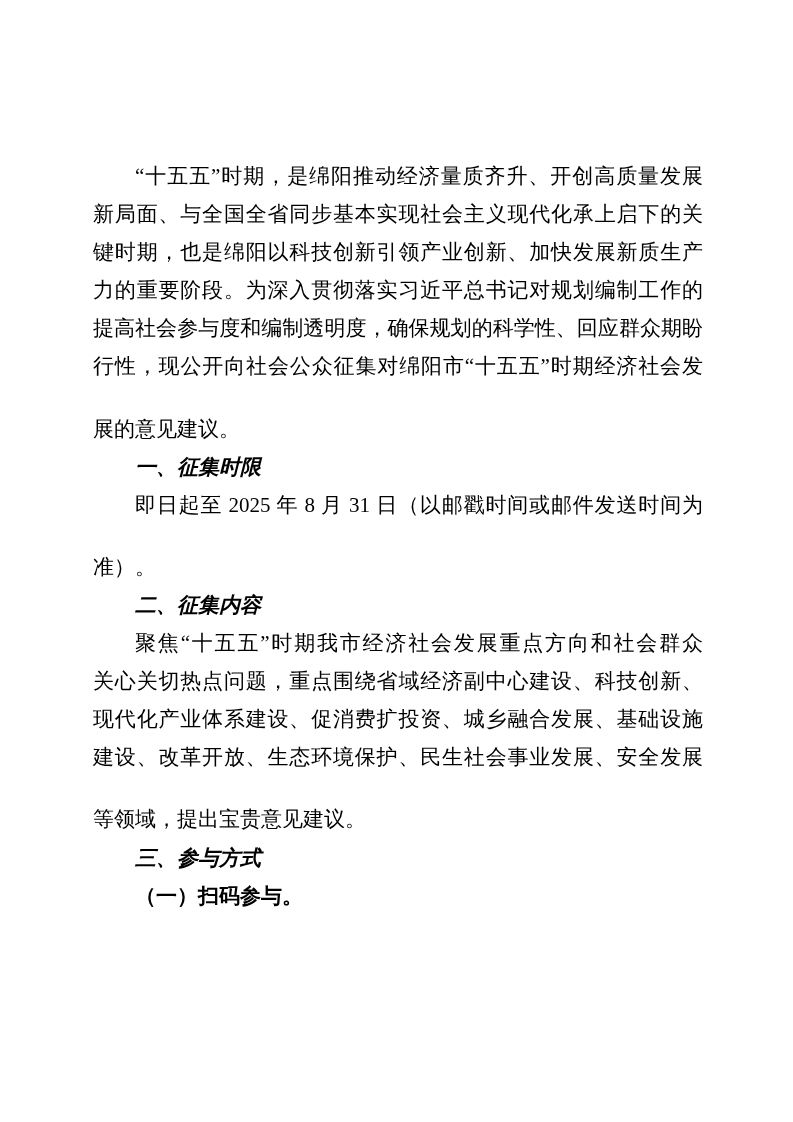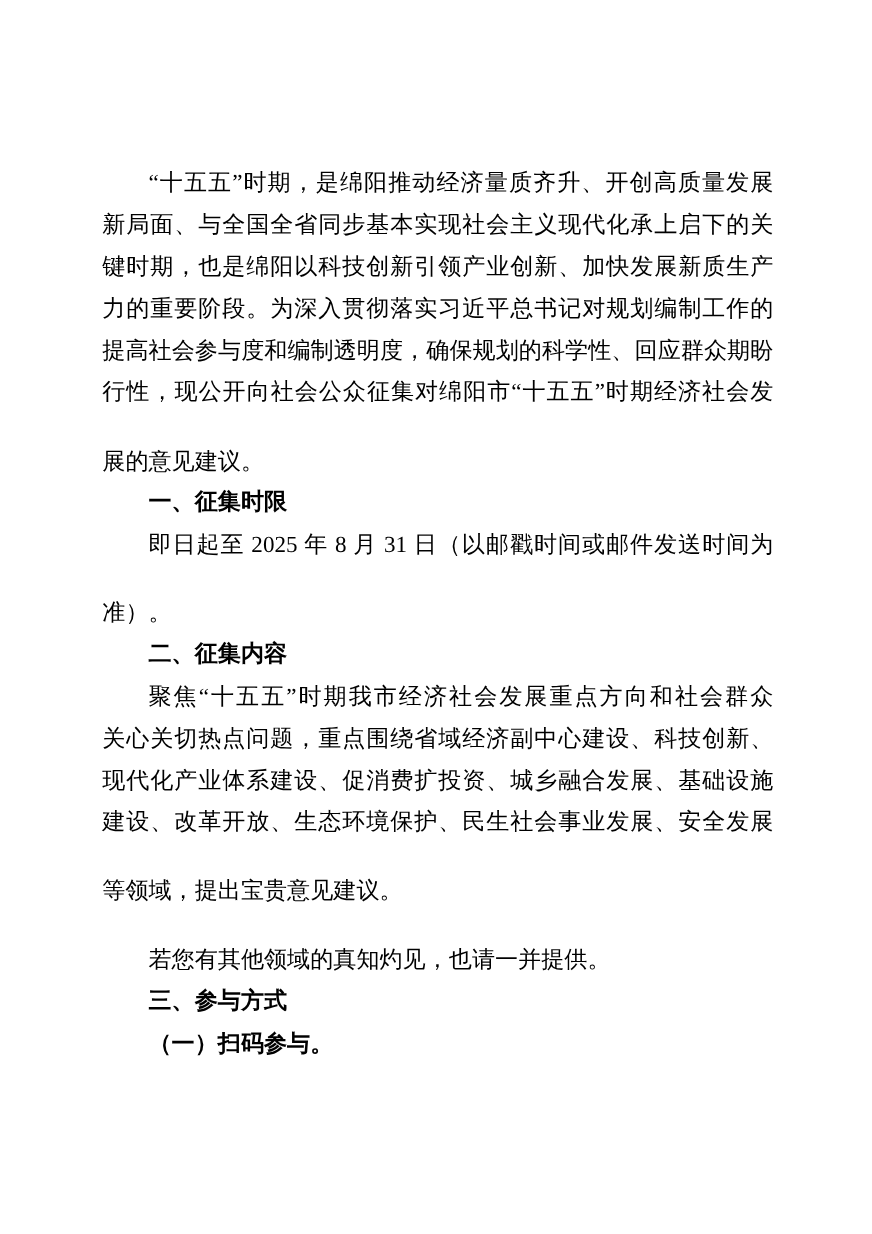--- a/index.html
+++ b/index.html
@@ -16,21 +16,21 @@
     font-family: "Liberation Serif", serif;
   }
   .page {
     position: absolute;
     inset: 0;
     background: var(--page-bg, #ffffff);
   }
   .doc {
     position: absolute;
     left: 93px;
-    top: 147px;
+    top: 157px;
     width: 610px;
     font-size: 21px;
     line-height: 38.1px;
     letter-spacing: 0;
   }
   
   .line {
     text-align: justify;
     text-align-last: justify;
     -moz-text-align-last: justify;
@@ -43,20 +43,21 @@
   }
   .line.first {
     text-indent: 2em;
   }
   .heading {
     font-family: "Liberation Sans", sans-serif;
     font-weight: 700;
     text-indent: 2em;
     text-align: center;
     text-align-last: left;
+    font-style: italic;
   }
   .subheading {
     font-weight: 700;
     text-indent: 2em;
     text-align: left;
     text-align-last: left;
   }
 </style>
 </head>
 <body>
@@ -75,19 +76,18 @@
     <div class="line heading">一、征集时限</div>
     <div class="line first">即日起至 2025 年 8 月 31 日（以邮戳时间或邮件发送时间为</div>
     <div class="line last">准）。</div>
 
     <div class="line heading">二、征集内容</div>
     <div class="line first">聚焦“十五五”时期我市经济社会发展重点方向和社会群众</div>
     <div class="line">关心关切热点问题，重点围绕省域经济副中心建设、科技创新、</div>
     <div class="line">现代化产业体系建设、促消费扩投资、城乡融合发展、基础设施</div>
     <div class="line">建设、改革开放、生态环境保护、民生社会事业发展、安全发展</div>
     <div class="line last">等领域，提出宝贵意见建议。</div>
-    <div class="line first last">若您有其他领域的真知灼见，也请一并提供。</div>
 
     <div class="line heading">三、参与方式</div>
     <div class="line subheading">（一）扫码参与。</div>
 
   </div>
 </div>
 
 </body></html>

